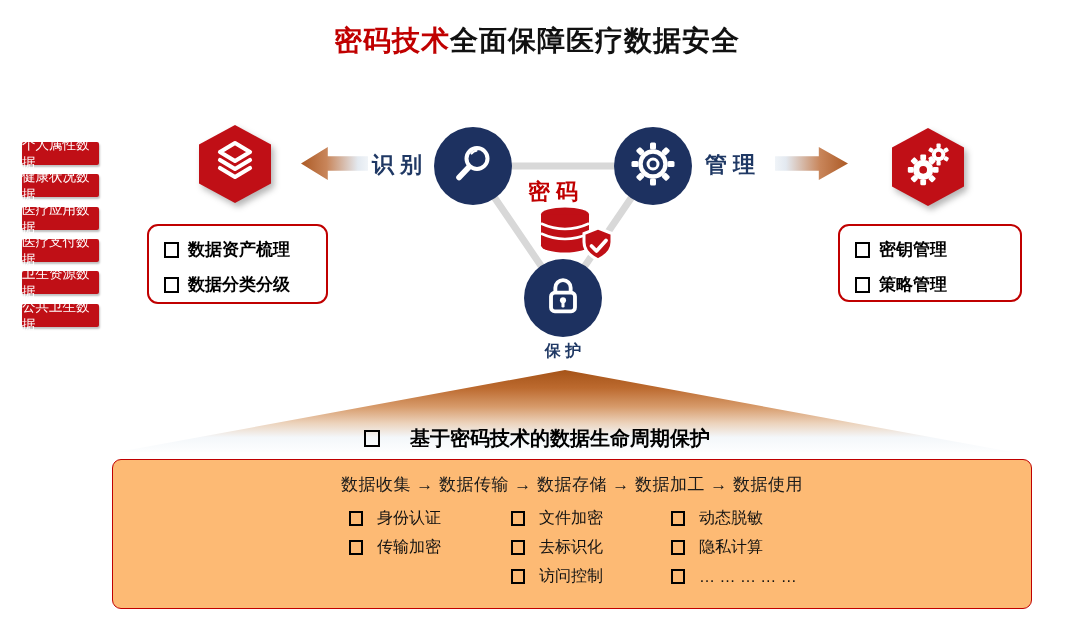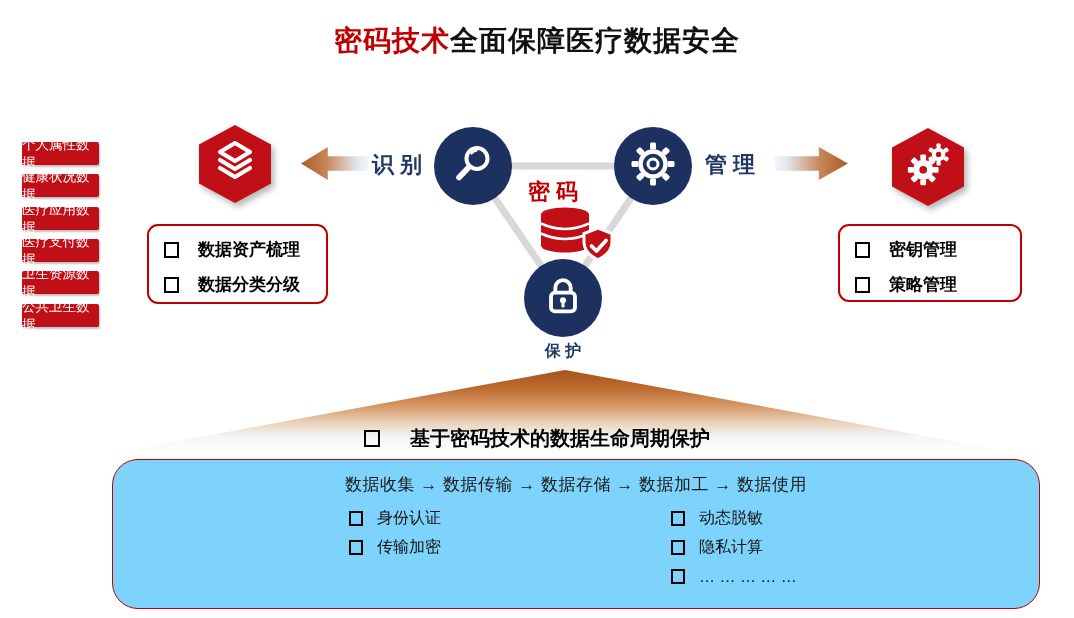--- a/index.html
+++ b/index.html
@@ -33,33 +33,33 @@
   .arrow-left{clip-path:polygon(0% 50%,40% 0%,40% 28%,100% 28%,100% 72%,40% 72%,40% 100%);
     background:linear-gradient(90deg,#AC5A25 0%,#C8855A 38%,#E3E9F0 85%,#F0F4F8 100%);}
   .arrow-right{clip-path:polygon(100% 50%,60% 0%,60% 28%,0% 28%,0% 72%,60% 72%,60% 100%);
     background:linear-gradient(270deg,#AC5A25 0%,#C8855A 38%,#E3E9F0 85%,#F0F4F8 100%);}
 
   .side-label{position:absolute;font-size:22px;font-weight:bold;color:#1F3864;white-space:nowrap;}
   .center-label{position:absolute;font-size:22px;font-weight:bold;color:#C00000;white-space:nowrap;}
 
   
   .rbox{position:absolute;border:2px solid #C00000;border-radius:11px;background:#fff;}
-  .rbox .row{display:flex;align-items:center;gap:19px;margin:12px 0 0 15px;font-size:17px;font-weight:bold;color:#000;}
+  .rbox .row{display:flex;align-items:center;gap:9px;margin:12px 0 0 15px;font-size:17px;font-weight:bold;color:#000;}
   .sq{display:inline-block;width:11px;height:12px;border:2.5px solid #000;flex:0 0 auto;}
 
   
   .funnel{position:absolute;left:118px;top:370px;width:894px;height:82px;
     clip-path:polygon(50% 0%,100% 100%,0% 100%);
     background:linear-gradient(180deg,#A55318 0%,#BC6A2F 22%,#D79B6B 45%,#ECD3BC 65%,rgba(234,240,246,0.55) 82%,rgba(240,245,250,0.12) 100%);}
   .lifecycle-heading{position:absolute;left:0;top:425px;width:100%;display:flex;align-items:center;justify-content:center;gap:30px;
     font-size:20px;font-weight:bold;color:#000;}
   .lifecycle-heading .sq{width:12px;height:13px;}
 
   
-  .bigbox{position:absolute;left:112px;top:459px;width:918px;height:148px;border:1.6px solid #C00000;border-radius:26px;background:#7dd3fc;padding-left:8px;}
+  .bigbox{position:absolute;left:112px;top:459px;width:918px;height:148px;border:1.6px solid #C00000;border-radius:9px;background:#fdba74;}
   .flow{position:absolute;left:0;top:13px;width:100%;text-align:center;font-size:17px;color:#1a1a1a;letter-spacing:0.5px;}
   .col{position:absolute;top:48px;width:170px;display:flex;flex-direction:column;gap:8px;}
   .col .item{display:flex;align-items:center;gap:14px;font-size:16px;color:#111;height:21px;}
   .col .sq{width:10px;height:11px;border-width:2.3px;}
 
   .protect-label{position:absolute;left:493px;top:341px;width:140px;text-align:center;
     font-size:16px;font-weight:bold;color:#1F3864;}
 </style>
 </head>
 <body>
@@ -229,20 +229,34 @@
       <div class="item">
         <span class="sq"></span>
         <span>身份认证</span>
       </div>
       <div class="item">
         <span class="sq"></span>
         <span>传输加密</span>
       </div>
     </div>
 
+    <div class="col" style="left:398px;">
+      <div class="item">
+        <span class="sq"></span>
+        <span>文件加密</span>
+      </div>
+      <div class="item">
+        <span class="sq"></span>
+        <span>去标识化</span>
+      </div>
+      <div class="item">
+        <span class="sq"></span>
+        <span>访问控制</span>
+      </div>
+    </div>
 
     <div class="col" style="left:558px;">
       <div class="item">
         <span class="sq"></span>
         <span>动态脱敏</span>
       </div>
       <div class="item">
         <span class="sq"></span>
         <span>隐私计算</span>
       </div>

